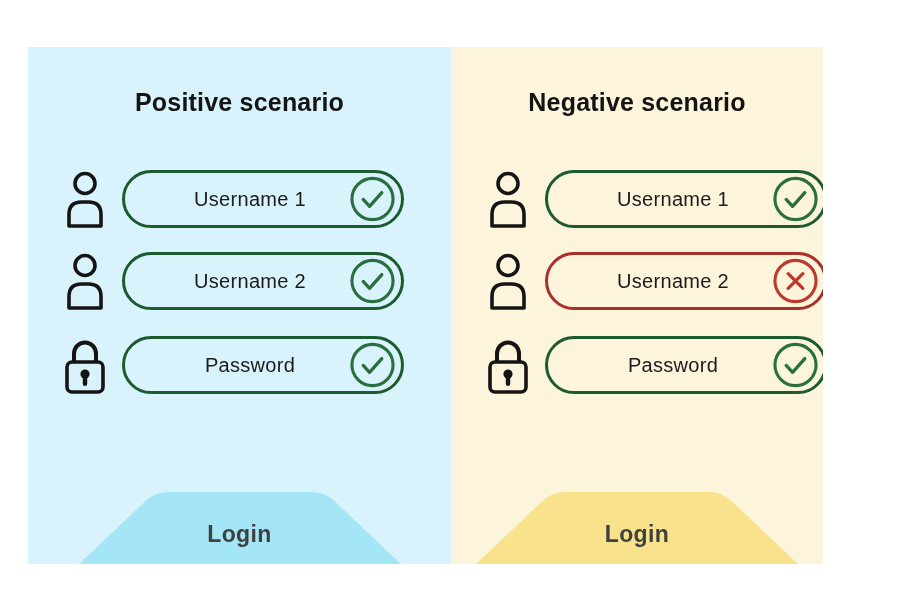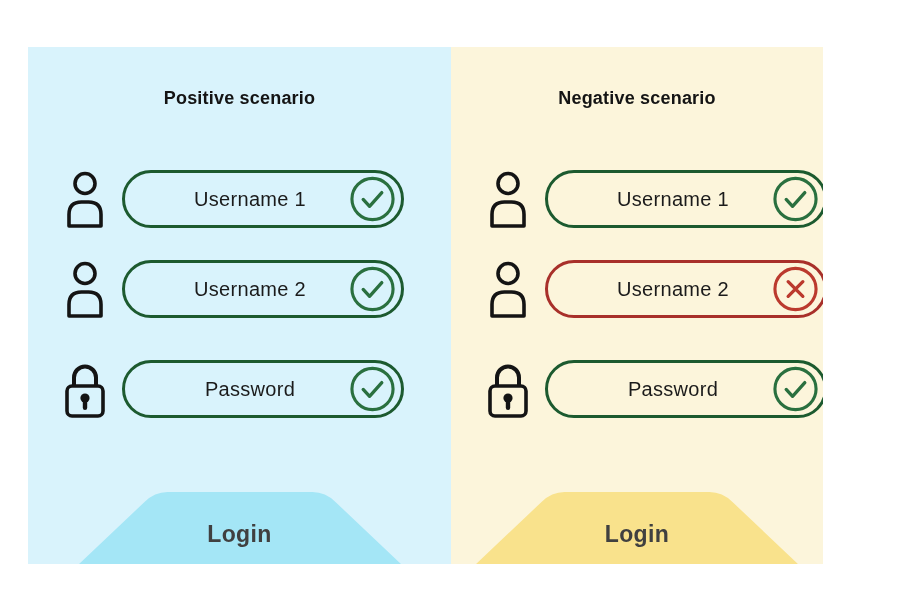--- a/index.html
+++ b/index.html
@@ -20,37 +20,37 @@
     overflow: hidden;
   }
   .panel.positive { left: 28px;  width: 423px; background: #d9f3fc; }
   .panel.negative { left: 451px; width: 372px; background: #fcf5db; }
 
   .panel-title {
     margin: 0;
     position: absolute;
     top: 41px; left: 0; right: 0;
     text-align: center;
-    font-size: 18px;
+    font-size: 25px;
     font-weight: bold;
     letter-spacing: 0.2px;
     color: #141414;
   }
 
   .row {
     position: absolute;
     left: 32px;
     width: 344px;
     height: 60px;
     display: flex;
     align-items: center;
   }
   .row.r0 { top: 122px; }
-  .row.r1 { top: 212px; }
-  .row.r2 { top: 312px; }
+  .row.r1 { top: 204px; }
+  .row.r2 { top: 288px; }
 
   .field-icon {
     width: 50px; height: 60px;
     flex: 0 0 50px;
     display: flex; align-items: center; justify-content: center;
   }
 
   .pill {
     position: relative;
     flex: 1;

